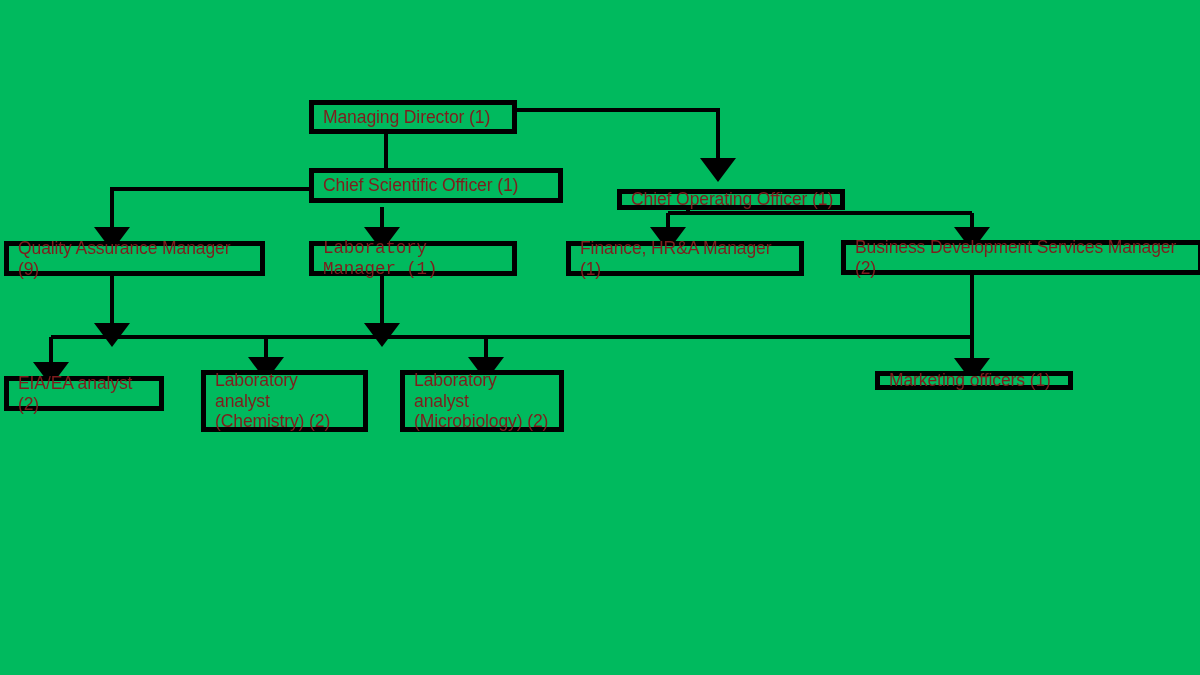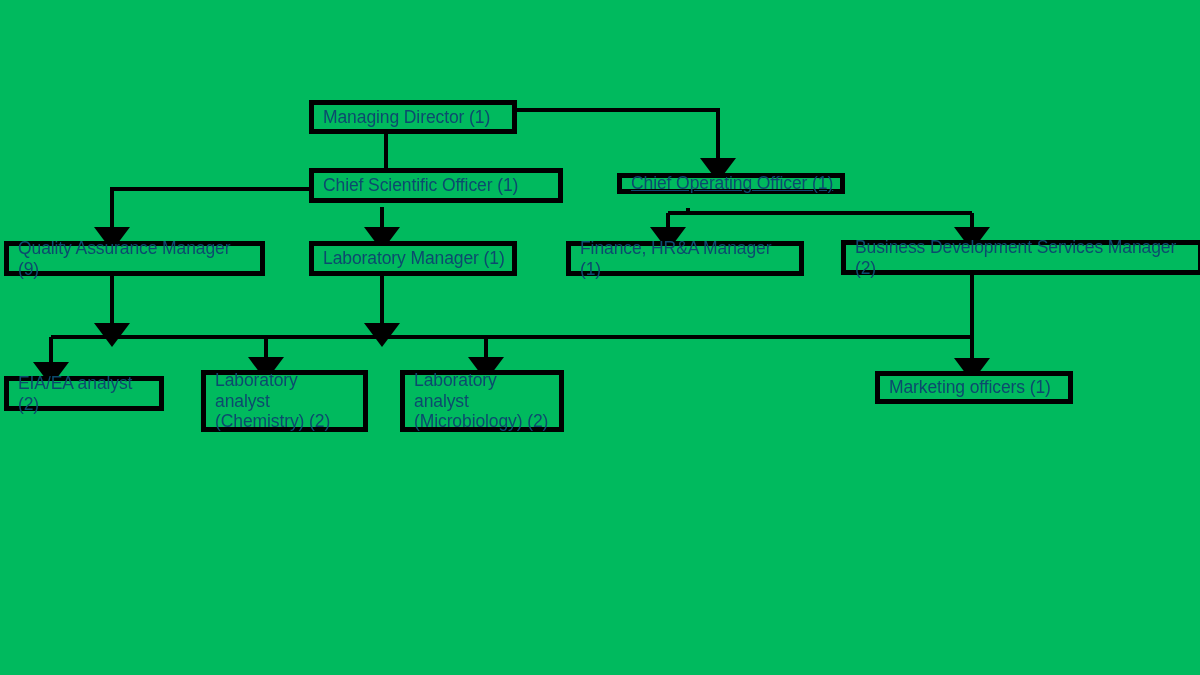--- a/index.html
+++ b/index.html
@@ -22,21 +22,21 @@
     top: 0;
     width: 1200px;
     height: 675px;
     pointer-events: none;
   }
   .node {
     position: absolute;
     box-sizing: border-box;
     border: 5px solid #000000;
     background: #00ba5e;
-    color: #0c4a6e;
+    color: #7f1d1d;
     display: flex;
     align-items: center;
     padding-left: 9px;
     padding-right: 6px;
     font-size: 17.5px;
     line-height: 1.18;
     letter-spacing: -0.1px;
     white-space: pre-line;
   }
   .node .lbl {
@@ -82,29 +82,29 @@
   </svg>
 
   <div class="node" style="left:309px; top:100px; width:208px; height:34px;">
     <span class="lbl">Managing Director (1)</span>
   </div>
 
   <div class="node" style="left:309px; top:168px; width:254px; height:35px;">
     <span class="lbl">Chief Scientific Officer (1)</span>
   </div>
 
-  <div class="node" style="left:617px; top:173px; width:228px; height:21px;text-decoration:underline;">
+  <div class="node" style="left:617px; top:189px; width:228px; height:21px;">
     <span class="lbl">Chief Operating Officer (1)</span>
   </div>
 
   <div class="node" style="left:4px; top:241px; width:261px; height:35px;">
     <span class="lbl">Quality Assurance  Manager (9)</span>
   </div>
 
-  <div class="node" style="left:309px; top:241px; width:208px; height:35px;">
+  <div class="node" style="left:309px; top:241px; width:208px; height:35px;font-family:Liberation Mono, monospace;">
     <span class="lbl">Laboratory Manager (1)</span>
   </div>
 
   <div class="node" style="left:566px; top:241px; width:238px; height:35px;">
     <span class="lbl">Finance, HR&amp;A Manager (1)</span>
   </div>
 
   <div class="node" style="left:841px; top:240px; width:362px; height:35px;">
     <span class="lbl">Business Development Services Manager (2)</span>
   </div>
@@ -116,17 +116,17 @@
   <div class="node" style="left:201px; top:370px; width:167px; height:62px;">
     <span class="lbl">Laboratory analyst
 (Chemistry) (2)</span>
   </div>
 
   <div class="node" style="left:400px; top:370px; width:164px; height:62px;">
     <span class="lbl">Laboratory analyst
 (Microbiology) (2)</span>
   </div>
 
-  <div class="node" style="left:875px; top:371px; width:198px; height:33px;">
+  <div class="node" style="left:875px; top:371px; width:198px; height:19px;">
     <span class="lbl">Marketing officers (1)</span>
   </div>
 
 </div>
 
 </body></html>

